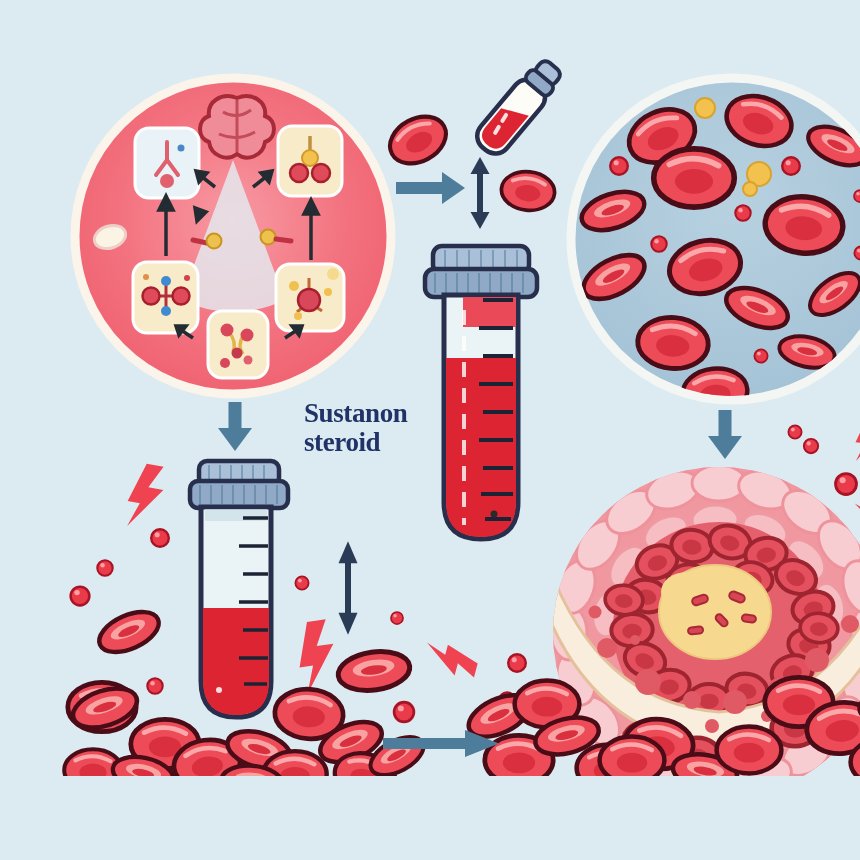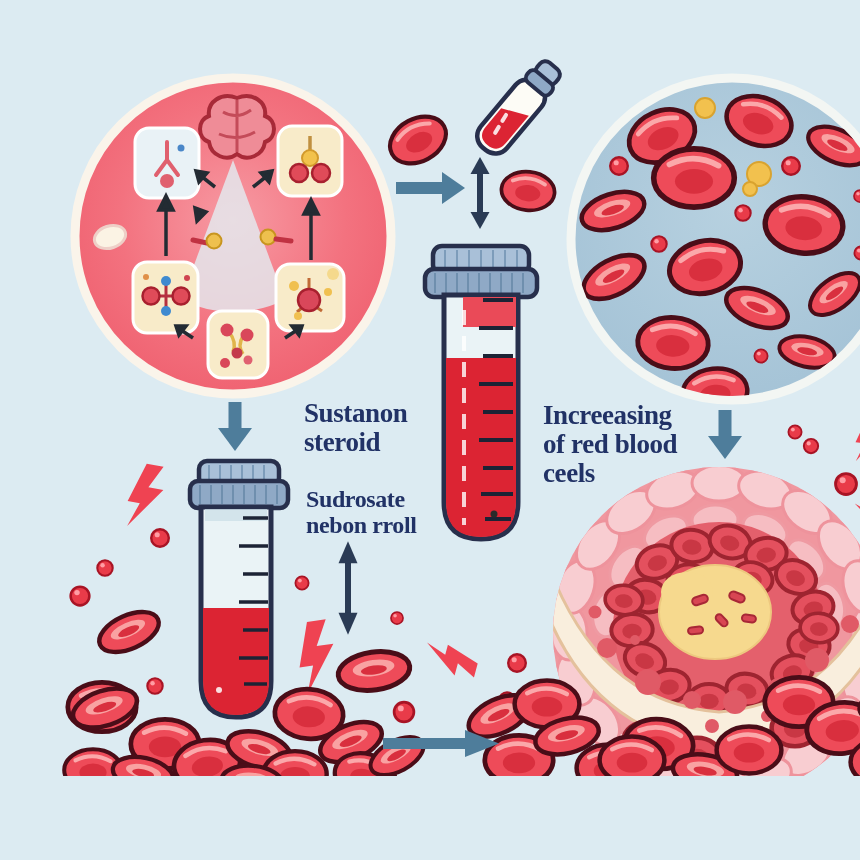--- a/index.html
+++ b/index.html
@@ -387,18 +387,13 @@
   </g>
 
   <g class="fc-steel">
     <rect x="336" y="738" width="84" height="11"></rect>
     <polygon points="418,730 418,757 452,743.5"></polygon>
   </g>
 </svg>
 
 <div class="label l1">Sustanon
 steroid</div>
-<div class="label l2">Sudrosate
-nebon rroll</div>
-<div class="label l3">Increeasing
-of red blood
-ceels</div>
 </div>
 
 </body></html>

